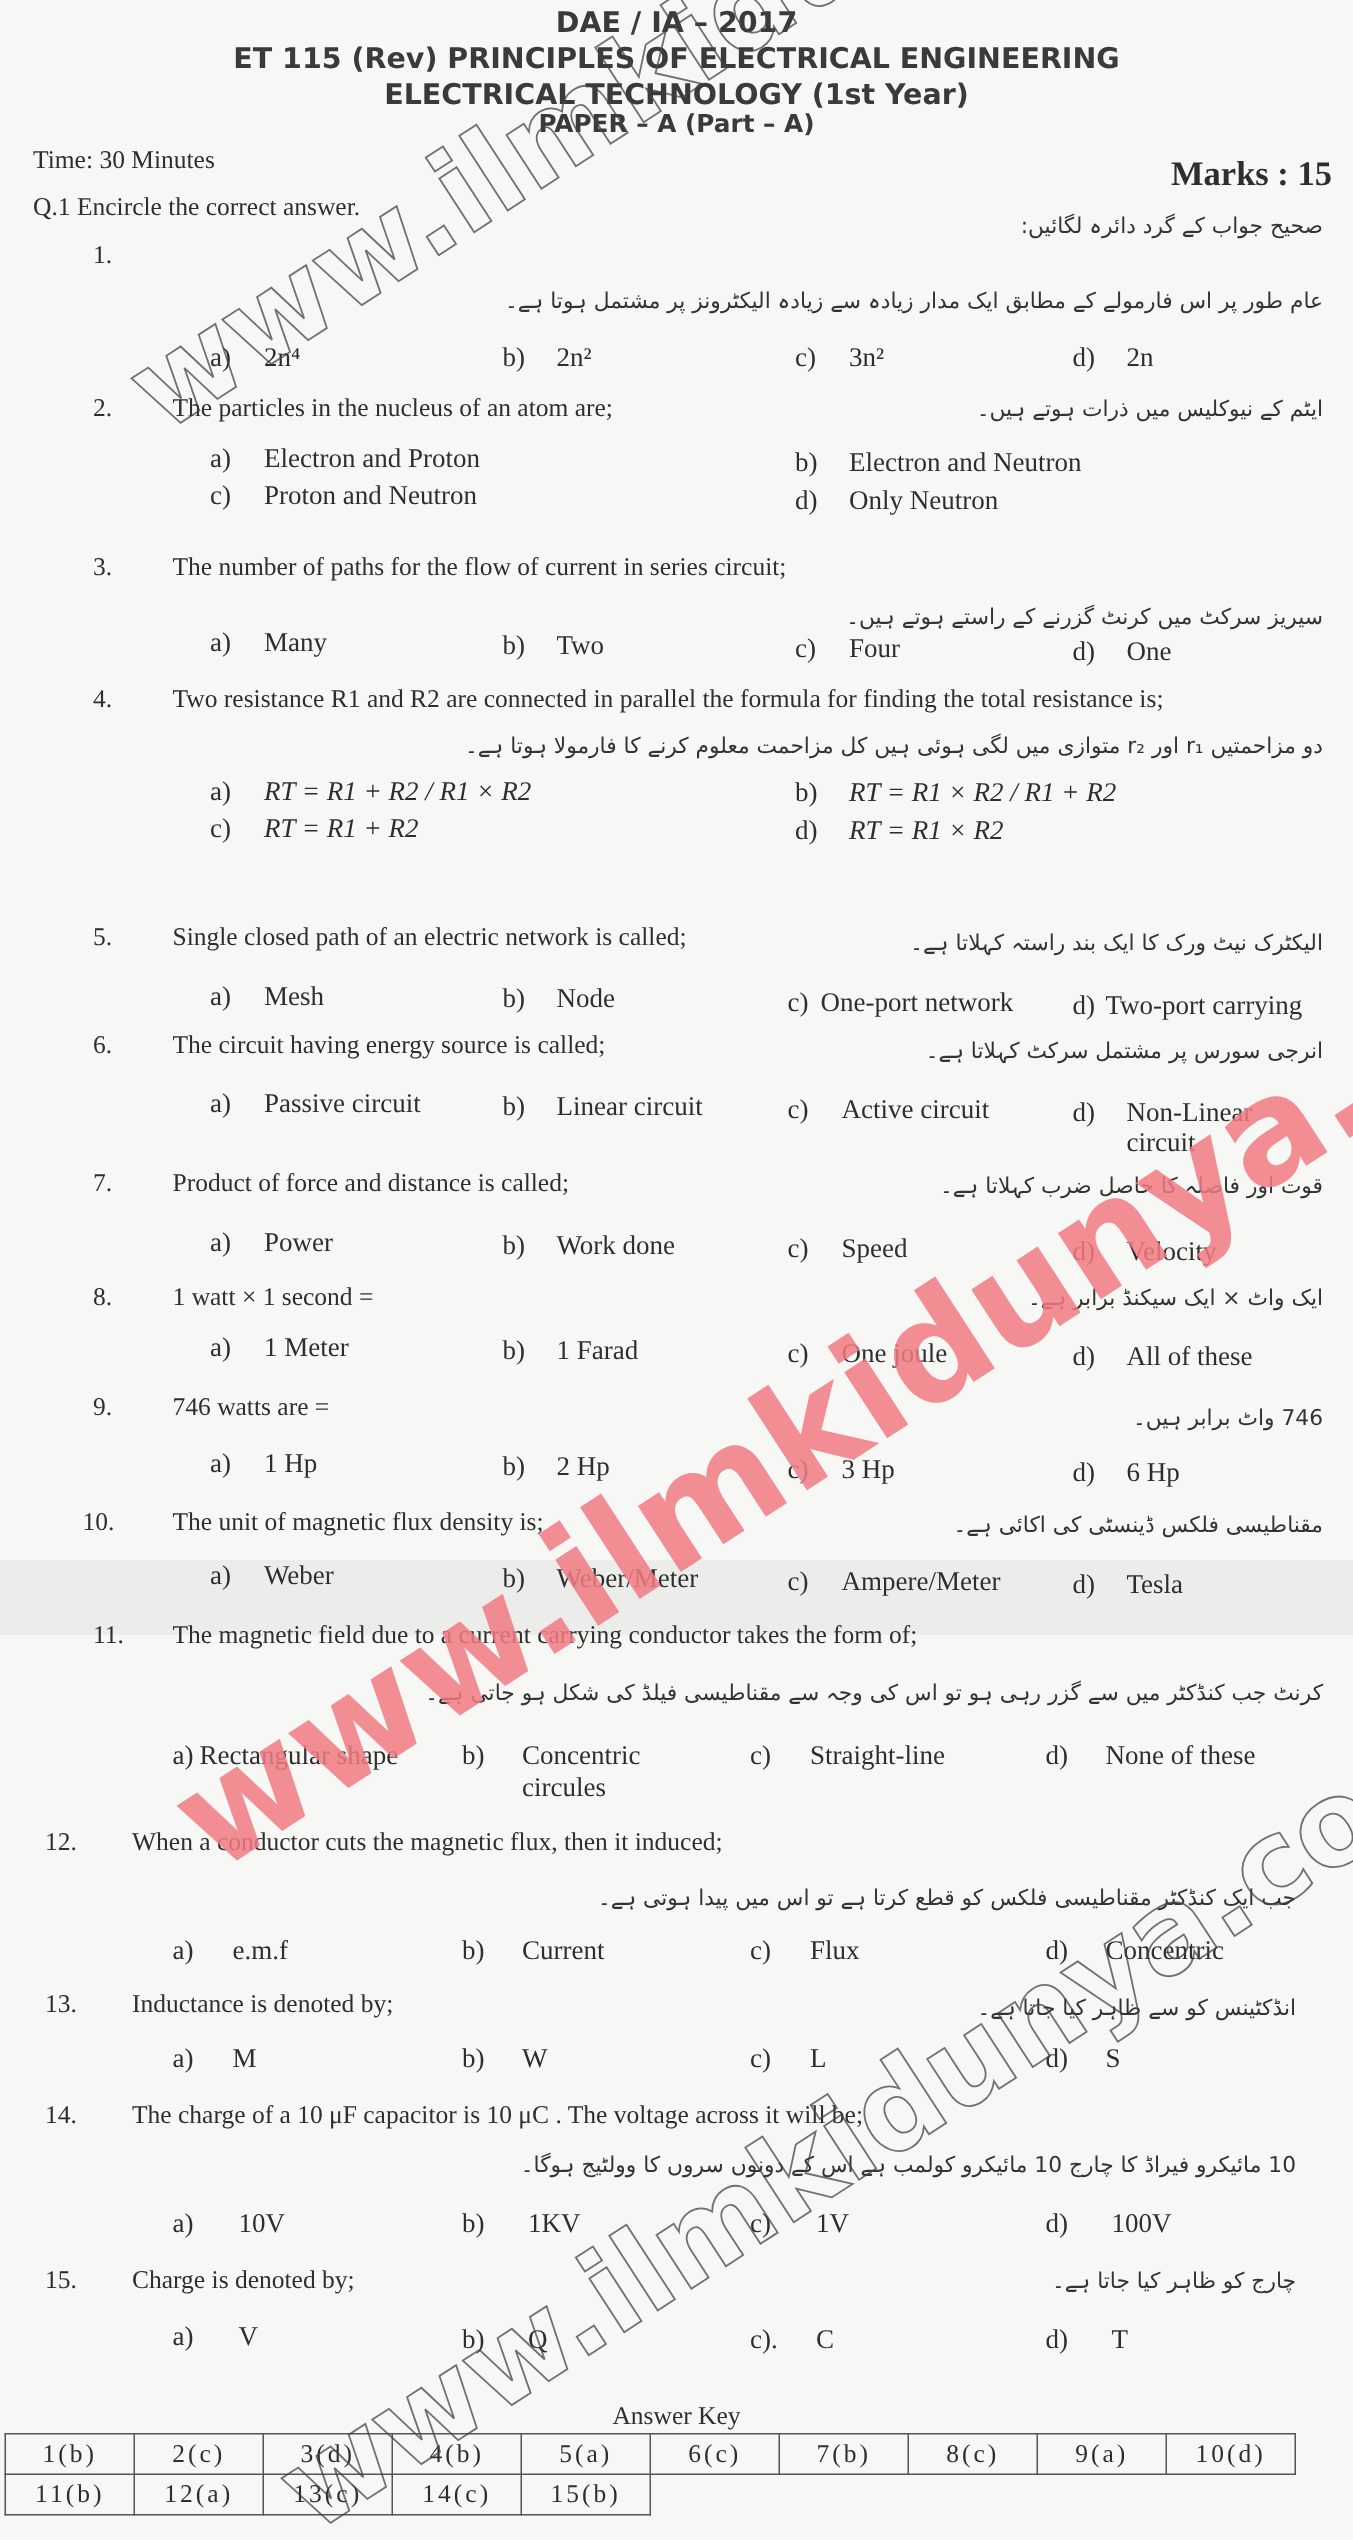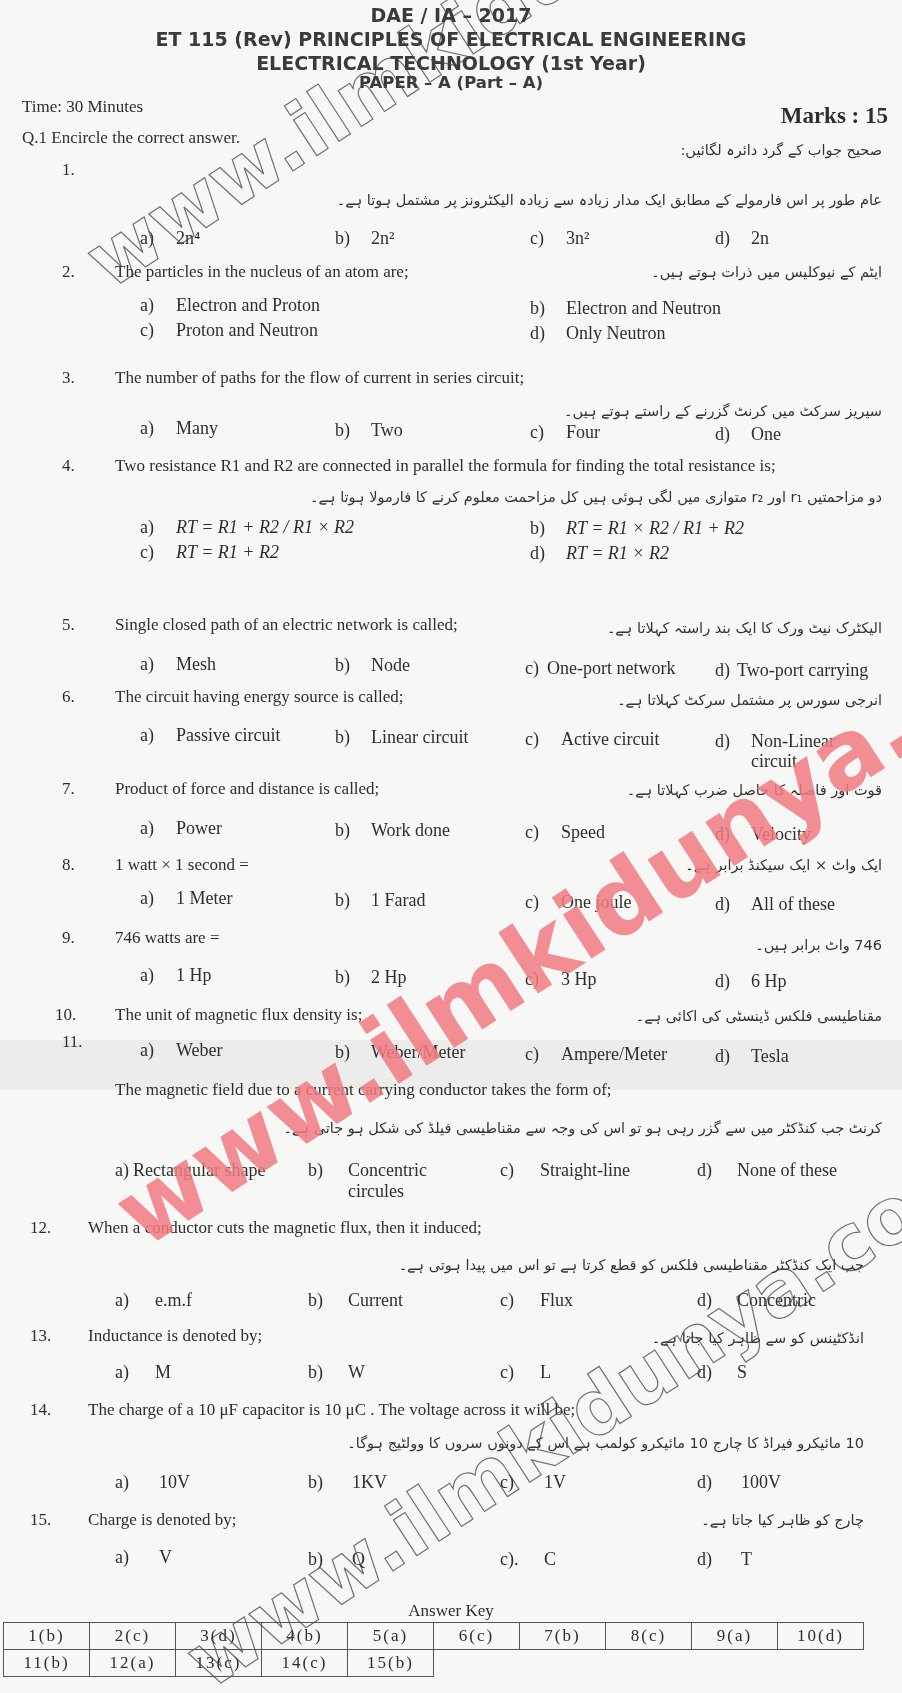--- a/index.html
+++ b/index.html
@@ -128,21 +128,21 @@
   <div class="opt" style="left:715px;top:971px"><span class="lbl">d)</span><span>6 Hp</span></div>
 
   <div class="qnum" style="left:55px;top:1005px">10.</div>
   <div class="qtext" style="top:1005px">The unit of magnetic flux density is;</div>
   <div class="urdu" style="top:1008px">مقناطیسی فلکس ڈینسٹی کی اکائی ہے۔</div>
   <div class="opt" style="left:140px;top:1040px"><span class="lbl">a)</span><span>Weber</span></div>
   <div class="opt" style="left:335px;top:1042px"><span class="lbl">b)</span><span>Weber/Meter</span></div>
   <div class="opt" style="left:525px;top:1044px"><span class="lbl">c)</span><span>Ampere/Meter</span></div>
   <div class="opt" style="left:715px;top:1046px"><span class="lbl">d)</span><span>Tesla</span></div>
 
-  <div class="qnum" style="top:1032px">11.</div>
+  <div class="qnum" style="top:1080px">11.</div>
   <div class="qtext" style="top:1080px">The magnetic field due to a current carrying conductor takes the form of;</div>
   <div class="urdu" style="top:1120px">کرنٹ جب کنڈکٹر میں سے گزر رہی ہو تو اس کی وجہ سے مقناطیسی فیلڈ کی شکل ہو جاتی ہے۔</div>
   <div class="opt" style="left:115px;top:1160px"><span class="lbl" style="width:18px">a)</span><span>Rectangular shape</span></div>
   <div class="opt" style="left:308px;top:1160px;white-space:normal;width:140px;line-height:21px">
       <span class="lbl" style="float:left">b)</span>
       <span style="display:block;margin-left:40px">Concentric circules</span>
     </div>
   <div class="opt" style="left:500px;top:1160px"><span class="lbl" style="width:40px">c)</span><span>Straight-line</span></div>
   <div class="opt" style="left:697px;top:1160px"><span class="lbl" style="width:40px">d)</span><span>None of these</span></div>
 

